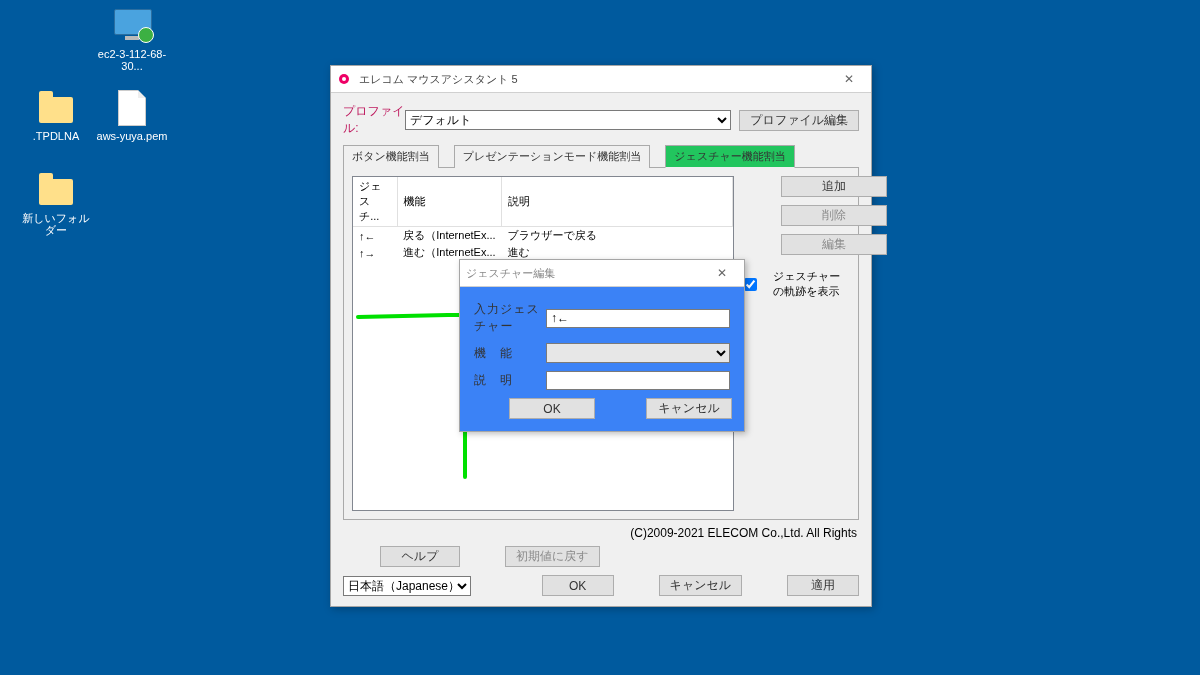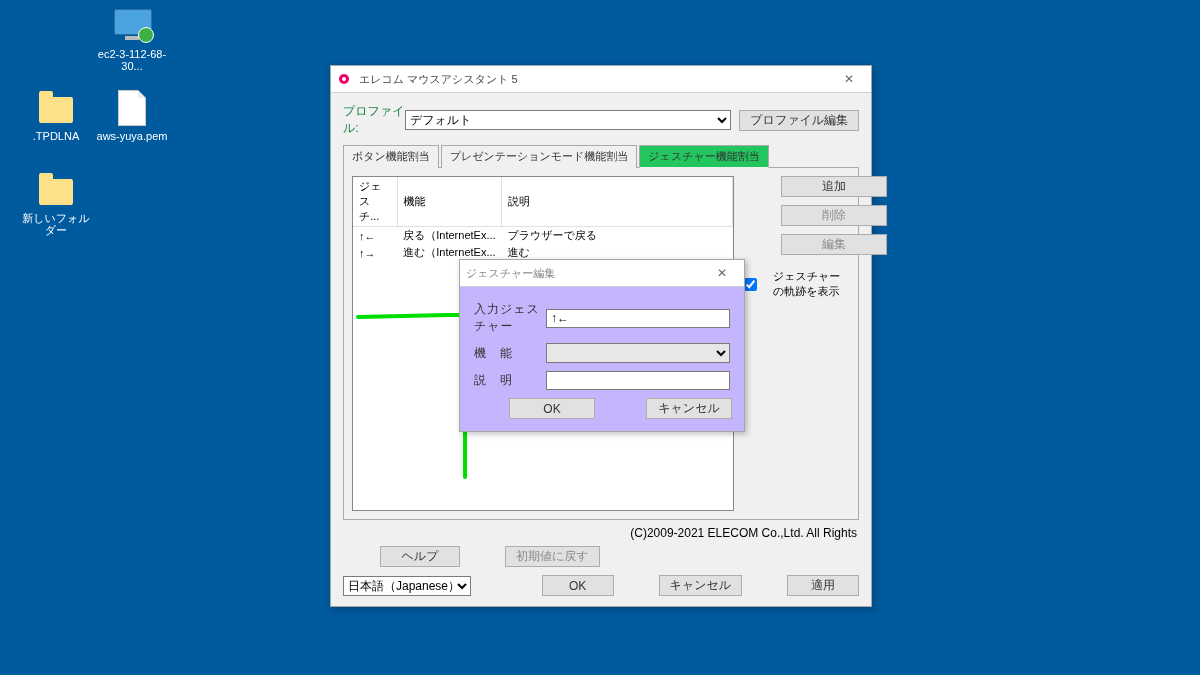--- a/index.html
+++ b/index.html
@@ -70,40 +70,40 @@
   }
   .titlebar .icon { width: 16px; height: 16px; margin-right: 6px; display: flex; align-items: center; }
   .titlebar .title { flex: 1; font-size: 11px; }
   .titlebar .close {
     width: 40px; height: 24px;
     display: flex; align-items: center; justify-content: center;
     color: #666; font-family: sans-serif;
   }
   .content { padding: 10px 12px 10px; flex: 1; display: flex; flex-direction: column; }
   .row { display: flex; align-items: center; margin-bottom: 8px; }
-  .lbl { width: 62px; color: #15803d; }
+  .lbl { width: 62px; color: #be185d; }
   select.profile {
     flex: 1; height: 20px; background: #fff; border: 1px solid #7a7a7a; font: inherit;
   }
   .btn {
     height: 21px; min-width: 80px;
     border: 1px solid #adadad; background: #e1e1e1;
     font: inherit; color: #333;
     padding: 0 10px;
     box-sizing: border-box;
     margin-left: 37px;
   }
   .btn.dis { color: #8a8a8a; }
   .profileedit { margin-left: 8px; }
 
   
   .tabs { display: flex; border-bottom: 1px solid #aaa; margin-bottom: 0; }
   .tab {
     padding: 3px 8px; border: 1px solid #aaa; border-bottom: none;
-    background: #f0f0f0; margin-right: 2px; margin-bottom: -1px;
+    background: #f0f0f0; margin-right: 15px; margin-bottom: -1px;
     font-size: 11px; color: #333;
   }
   .tab.active { background: #22c55e; border-bottom: 1px solid #f0f0f0; text-align: right; }
   .tabpanel {
     border: 1px solid #aaa; border-top: none;
     padding: 8px; flex: 1;
     display: flex; gap: 10px;
   }
   .listwrap {
     flex: 1; border: 1px solid #828790; background: #fff;
@@ -126,21 +126,21 @@
 
   
   .ink {
     position: absolute; left: 0; top: 0; pointer-events: none;
   }
 
   
   .dialog {
     position: absolute; left: 459px; top: 259px;
     width: 284px;
-    background: #c4b5fd;
+    background: #3b82f6;
     border: 1px solid #a6a6a6;
     box-shadow: 2px 2px 6px rgba(0,0,0,0.25);
   }
   .dialog .titlebar { background: #fff; }
   .dialog .dcontent { padding: 14px 14px 12px; }
   .drow { display: flex; align-items: center; margin-bottom: 8px; }
   .dlbl { width: 72px; color: #333; text-align: left; letter-spacing: 1px; }
   .dinput {
     flex: 1; height: 19px; border: 1px solid #7a7a7a; background: #fff;
     font: inherit; padding: 0 4px; box-sizing: border-box;

